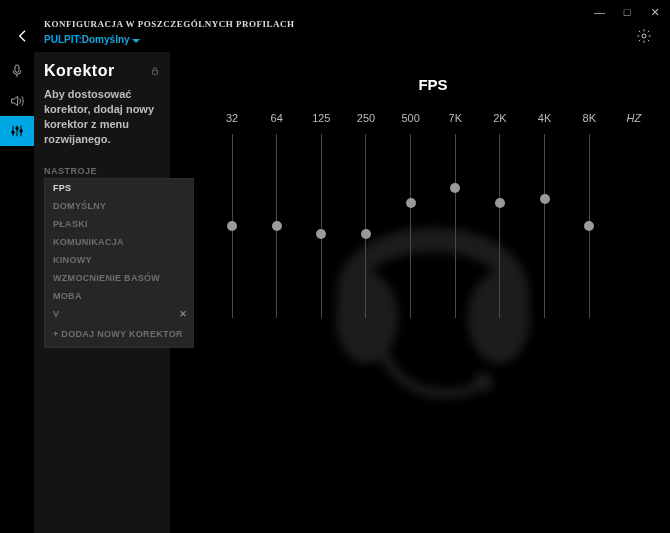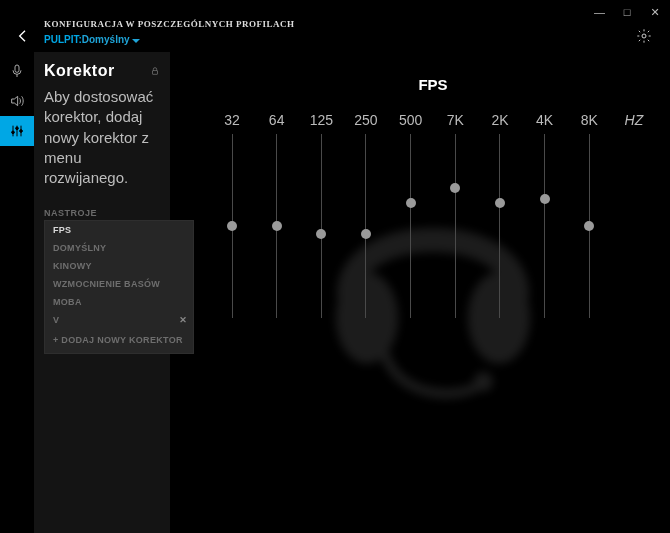--- a/index.html
+++ b/index.html
@@ -52,21 +52,21 @@
   .rail-item.active { background:#00a7e5; }
   .rail-item.active svg { stroke:#000; }
   
   .panel {
     position:absolute; left:34px; top:52px; bottom:0; width:136px;
     background:#141414; padding:10px 10px 0 10px;
   }
   .panel h1 { color:#fff; font-size:16px; font-weight:700; letter-spacing:.5px; }
   .lock { position:absolute; right:10px; top:14px; }
   .lock svg{ width:10px;height:10px; stroke:#888; fill:none; stroke-width:1.5;}
-  .panel p { color:#bdbdbd; font-size:15px; line-height:1.35; margin-top:7px; font-weight:400;}
+  .panel p { color:#bdbdbd; font-size:11px; line-height:1.35; margin-top:7px; font-weight:700;}
   .section-label { color:#6a6a6a; font-size:9px; letter-spacing:.5px; margin-top:20px; font-weight:600;}
   .preset-box {
     margin-top:2px; background:#262626; border:1px solid #2e2e2e;
     width:150px;
   }
   .preset {
     padding:4px 8px; font-size:9px; color:#6e6e6e; letter-spacing:.3px;
     position:relative; font-weight:600;
   }
   .preset.sel { color:#d8d8d8; }
@@ -91,21 +91,21 @@
     filter: blur(5px);
   }
   .bg-headset svg { width:100%; height:100%; }
   .eq {
     position:absolute; left:18px; right:18px; top:60px; height:210px;
     display:flex; justify-content:space-between;
   }
   .band {
     display:flex; flex-direction:column; align-items:center; width:36px;
   }
-  .band-label { font-size:14px; color:#bbb; height:16px; }
+  .band-label { font-size:11px; color:#bbb; height:16px; }
   .track {
     position:relative; width:1px; background:#4a4a4a; flex:1; margin-top:6px; margin-bottom:4px;
   }
   .knob {
     position:absolute; left:-4.5px; width:10px; height:10px; border-radius:50%;
     background:#9a9a9a;
     transform:translateY(-50%);
   }
   .hz-col { display:flex; flex-direction:column; align-items:center; width:36px; }
   .hz-col .band-label { color:#bbb;font-style:italic; }
@@ -169,20 +169,22 @@
     <svg viewBox="0 0 24 24">
         <rect x="6" y="11" width="12" height="9" rx="1"></rect>
         <path d="M8 11V8a4 4 0 0 1 8 0v3"></path>
       </svg>
   </div>
   <p>Aby dostosować korektor, dodaj nowy korektor z menu rozwijanego.</p>
   <div class="section-label">NASTROJE</div>
   <div class="preset-box" id="preset-box">
       <div class="preset sel">FPS</div>
       <div class="preset">DOMYŚLNY</div>
+      <div class="preset">PŁASKI</div>
+      <div class="preset">KOMUNIKACJA</div>
       <div class="preset">KINOWY</div>
       <div class="preset">WZMOCNIENIE BASÓW</div>
       <div class="preset">MOBA</div>
       <div class="preset">V<span class="x">✕</span></div>
       <div class="add-row">+ DODAJ NOWY KOREKTOR</div>
     </div>
 </div>
 
 <div class="main">
   <div class="eq-title">FPS</div>

